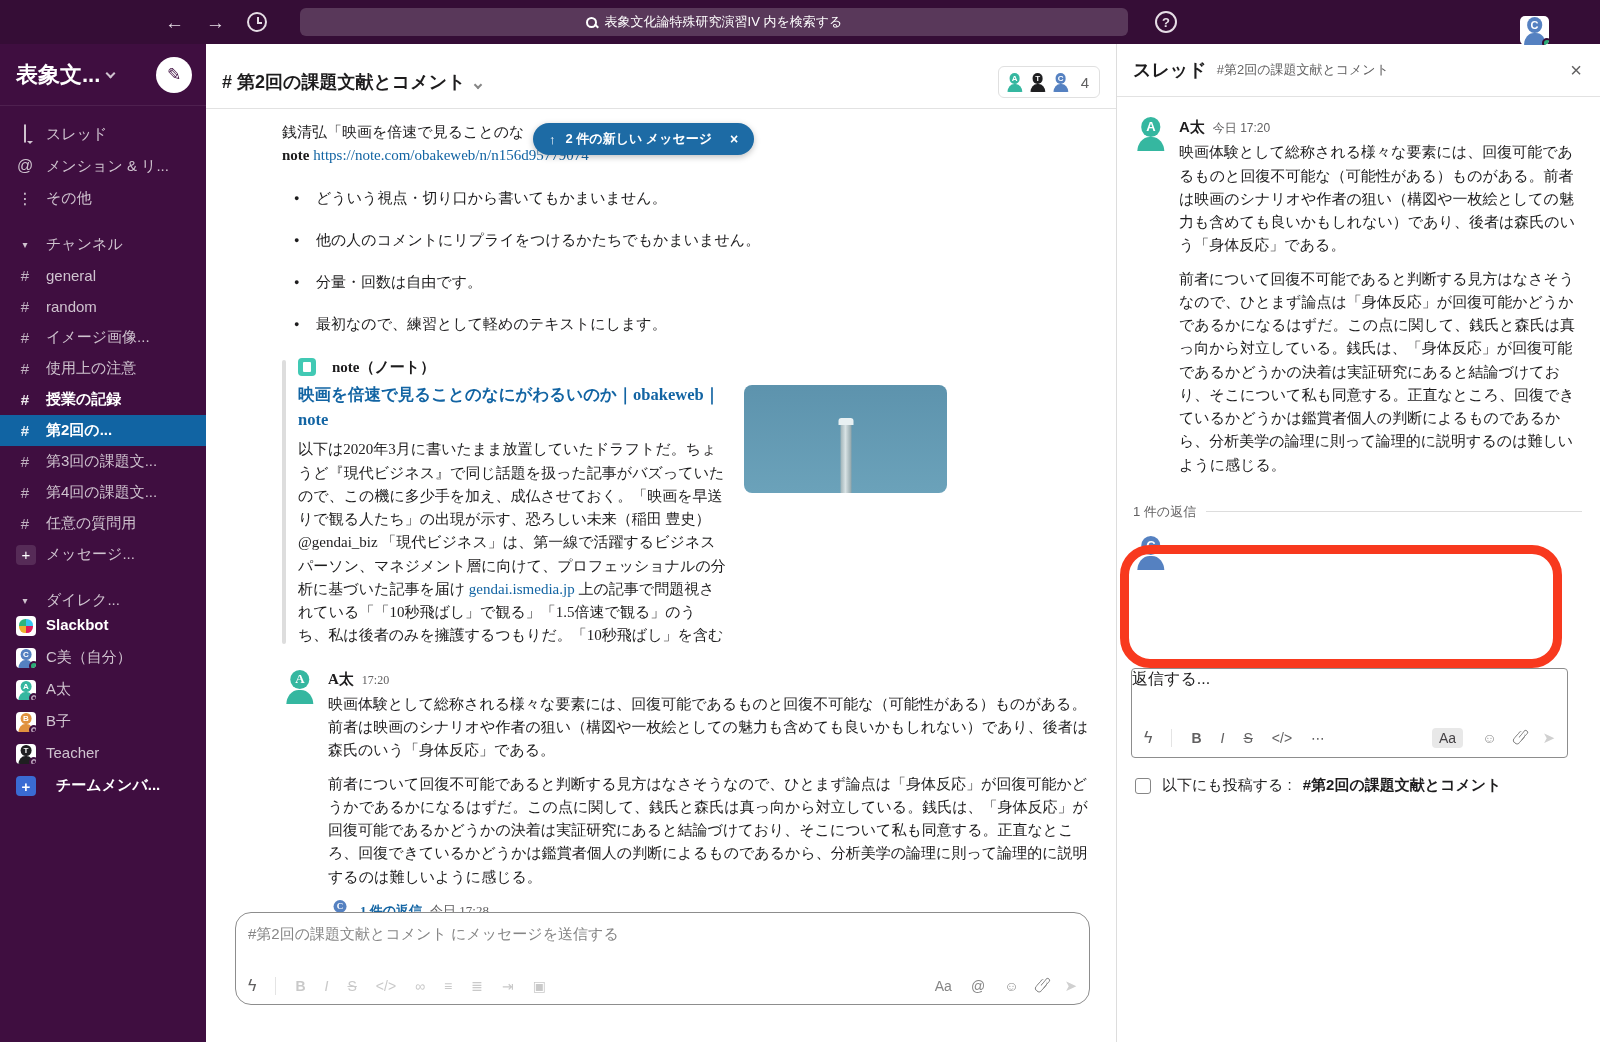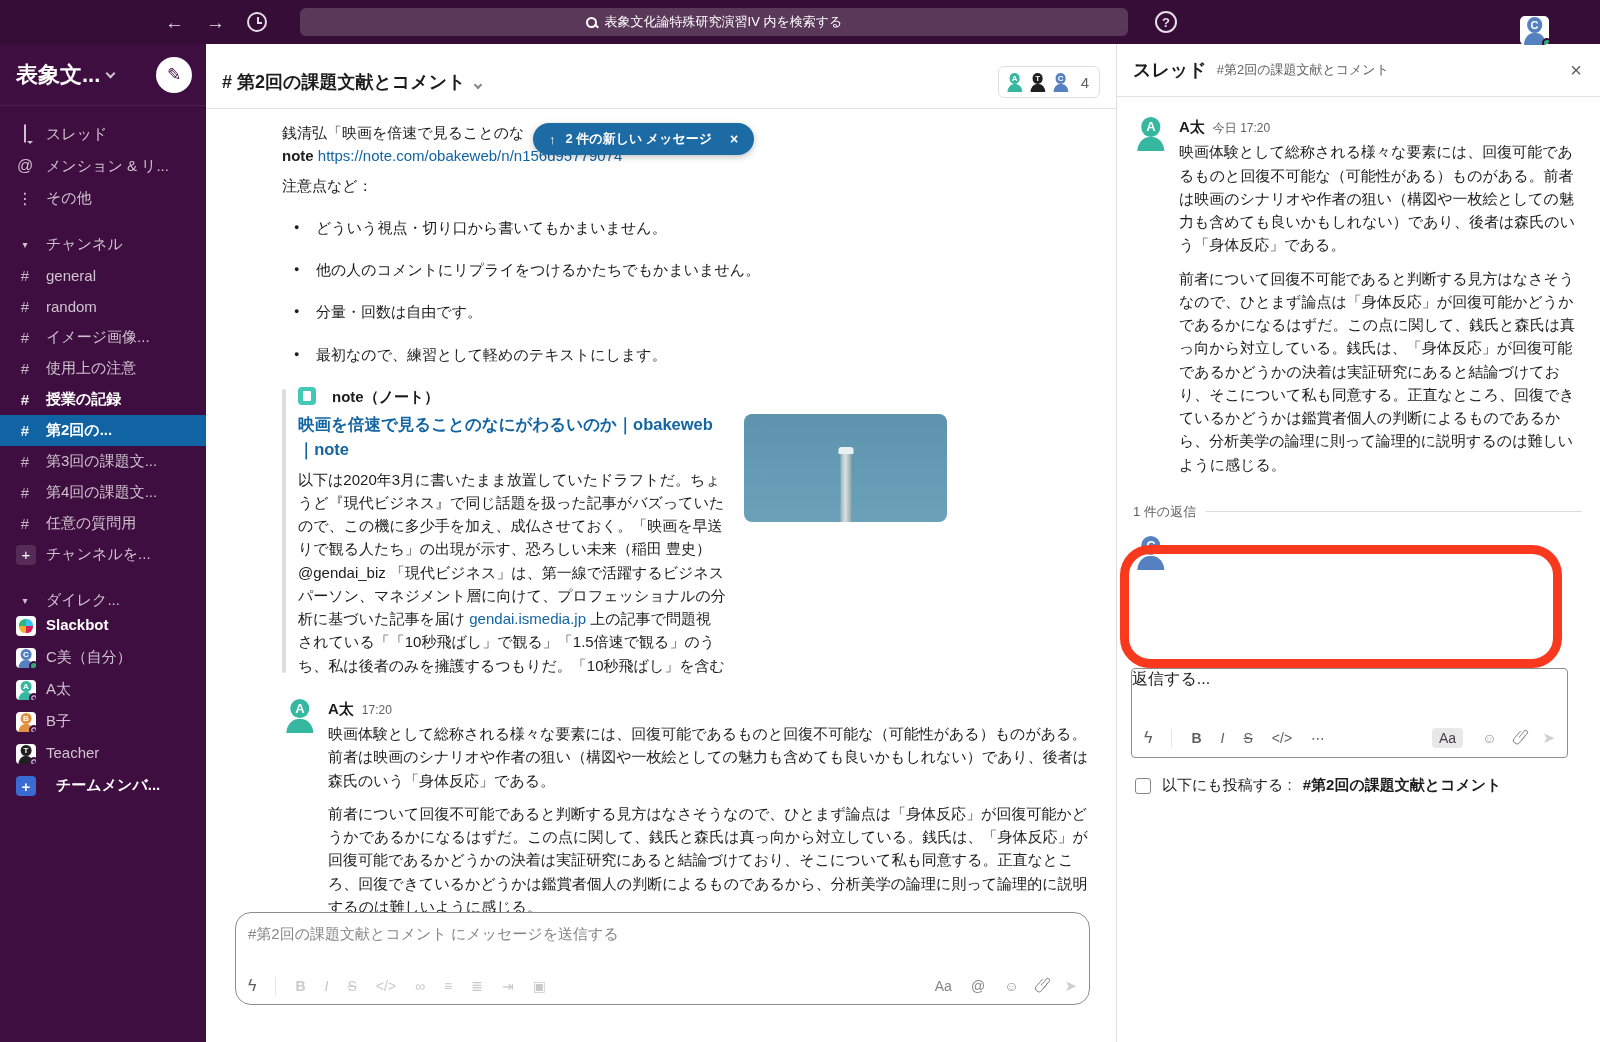--- a/index.html
+++ b/index.html
@@ -76,21 +76,21 @@
   .chan-header { height:53px; border-bottom:1px solid #e2e2e2; display:flex; align-items:center; padding:0 16px; position:relative; }
   .chan-title { font-size:18px; font-weight:700; }
   .chan-title .chev { color:#868686; width:6px; height:6px; margin-left:9px; }
   .member-pill { position:absolute; right:16px; top:10px; height:32px; border:1px solid #e0e0e0; border-radius:6px;
     display:flex; align-items:center; padding:0 10px 0 6px; gap:3px; cursor:pointer; }
   .member-pill .cnt { font-size:15px; color:#616061; margin-left:7px; }
   .newpill { position:absolute; left:327px; top:67px; height:32px; border-radius:16px; background:#1d6ba5;
     color:#fff; font-size:13px; font-weight:700; display:flex; align-items:center; padding:0 16px; gap:10px;
     box-shadow:0 2px 6px rgba(0,0,0,.25); z-index:6; cursor:pointer; }
   .newpill .x { margin-left:8px; font-size:14px; cursor:pointer; }
-  .msgs { padding:12px 20px 0 76px; font-size:15px; line-height:1.55; }
+  .msgs { padding:12px 20px 0 76px; font-size:15px; line-height:1.55;font-family:Liberation Serif, serif; }
   .linkblue { color:#1264a3; text-decoration:none; cursor:pointer; }
   .bullets { list-style:none; margin:2px 0 6px 10px; }
   .bullets li { position:relative; padding-left:24px; margin:19px 0; }
   .bullets li::before { content:"●"; position:absolute; left:2px; font-size:9px; top:5px; }
 
   .card { margin:8px 0 0 0; position:relative; padding-left:16px; width:665px; }
   .card::before { content:""; position:absolute; left:0; top:4px; bottom:4px; width:4px; border-radius:4px; background:#dddddd; }
   .card-site { display:flex; align-items:center; gap:16px; font-weight:700; margin-bottom:4px; }
   .note-ic { width:18px; height:18px; border-radius:4px; background:#41c9b4; position:relative; flex:none; }
   .note-ic::after { content:""; position:absolute; left:5px; top:4px; width:8px; height:10px; background:#fff; border-radius:1px; }
@@ -232,21 +232,21 @@
   <div class="chrow">
       <span class="hash">#</span>
       <span>第4回の課題文...</span>
     </div>
   <div class="chrow">
       <span class="hash">#</span>
       <span>任意の質問用</span>
     </div>
   <div class="chrow">
       <span class="addsq">+</span>
-      <span>チャンネルを...</span>
+      <span>メッセージ...</span>
     </div>
 
   <div class="srow sec">
     <span class="sic tri">▾</span>
     <span>ダイレク...</span>
   </div>
   <div class="dmrow bold">
     <span class="slackbot-ic"></span>
     <span>Slackbot</span>
   </div>
@@ -317,21 +317,20 @@
   </div>
 
   <div class="msgs">
 
     <div>
       <div>銭清弘「映画を倍速で見ることのな</div>
       <div>
         <span style="font-weight:700">note</span>
         <span class="linkblue">https://note.com/obakeweb/n/n156d95779074</span>
       </div>
-      <div style="margin-top:6px">注意点など：</div>
       <ul class="bullets">
         <li>どういう視点・切り口から書いてもかまいません。</li>
         <li>他の人のコメントにリプライをつけるかたちでもかまいません。</li>
         <li>分量・回数は自由です。</li>
         <li>最初なので、練習として軽めのテキストにします。</li>
       </ul>
 
       <div class="card">
         <div class="card-site">
           <span class="note-ic"></span>

